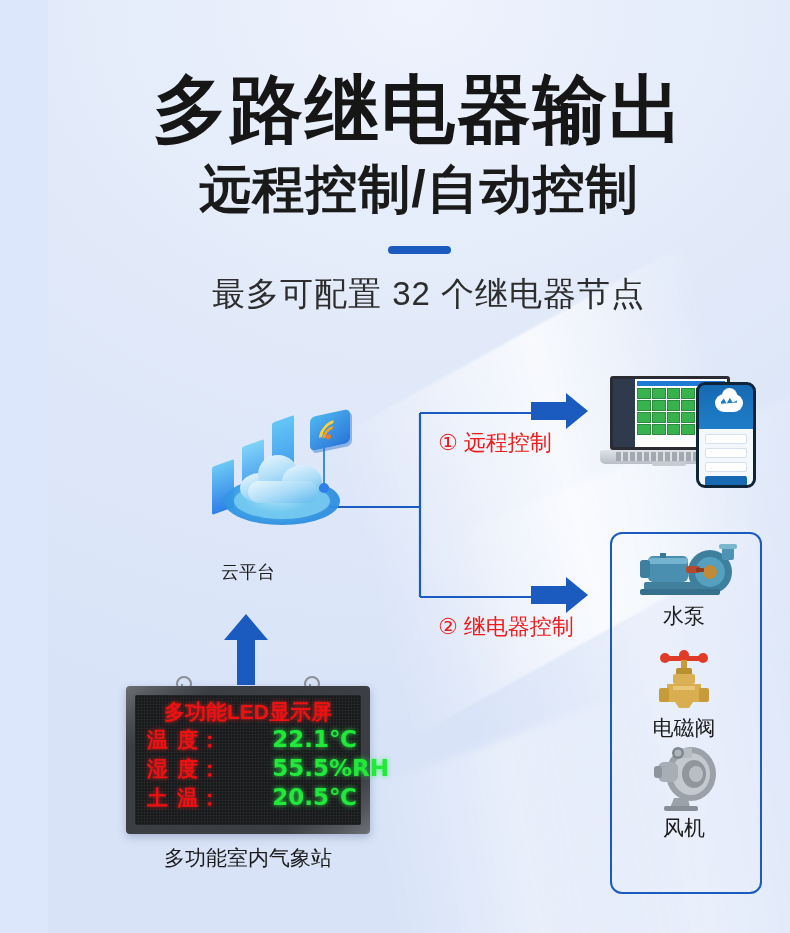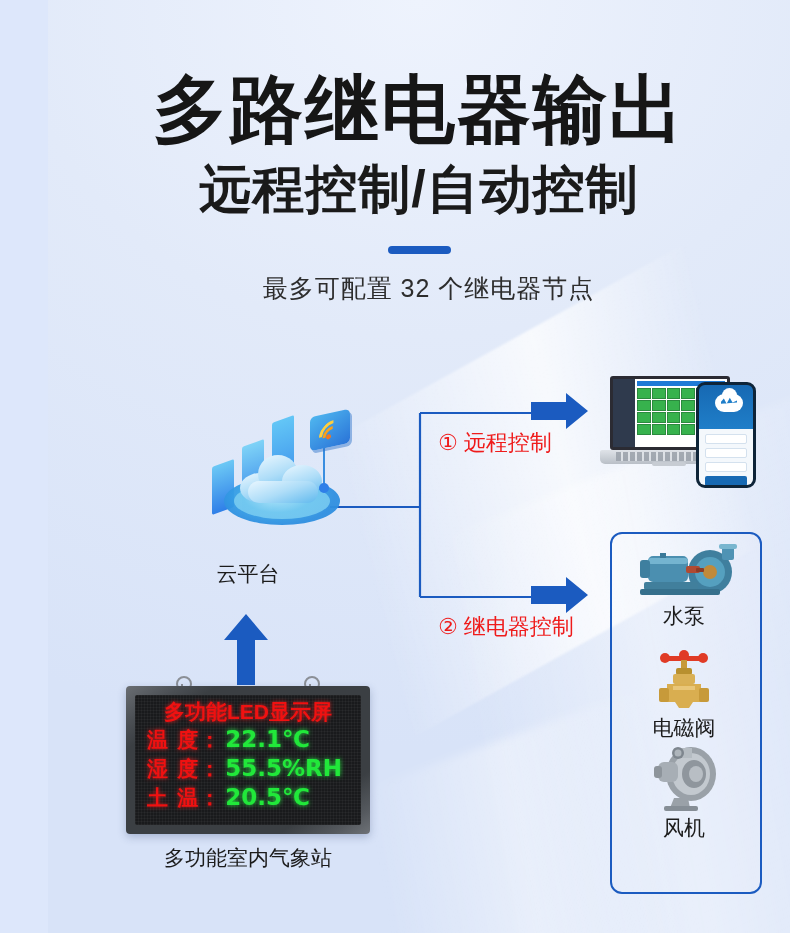--- a/index.html
+++ b/index.html
@@ -54,30 +54,30 @@
   .title2{
     margin-top:2px;
     font-size:52px;line-height:70px;font-weight:bold;color:#1a1a1a;
     letter-spacing:1px;
   }
   .rule{
     width:63px;height:8px;border-radius:4px;background:#1b5bc0;
     margin:22px auto 0 auto;
   }
   .subtitle{
-    margin-top:18px;font-size:25px;color:#2d2d2d;letter-spacing:1px;padding-left:19px;
+    margin-top:18px;font-size:33px;color:#2d2d2d;letter-spacing:1px;padding-left:19px;
   }
 
   
   .diagram{position:absolute;left:0;top:0;width:790px;height:933px;}
   svg.lines{position:absolute;left:0;top:0;width:790px;height:933px;pointer-events:none;}
 
   .nodelabel{
     position:absolute;text-align:center;color:#1c1c1c;
-    font-size:21px;font-weight:normal;white-space:nowrap;
+    font-size:18px;font-weight:normal;white-space:nowrap;
   }
   .steplabel{
     position:absolute;color:#ef1b1b;font-size:22px;white-space:nowrap;
   }
 
   
   .cloudwrap{position:absolute;left:150px;top:405px;width:160px;height:130px;}
   .bar{position:absolute;border-radius:2px;}
   .bar.b1{left:14px;top:58px;width:22px;height:48px;
     background:linear-gradient(180deg,#6cc8f5,#2f7fe8);transform:skewY(-20deg);}
@@ -150,21 +150,21 @@
     border-radius:2px;
     box-sizing:border-box;padding:4px 6px 0 6px;
   }
   .ledline{display:flex;align-items:baseline;white-space:nowrap;
     font-family:"DejaVu Sans","Liberation Sans",sans-serif;}
   .ledtitle{
     color:#ef1111;font-size:21px;font-weight:bold;letter-spacing:0px;
     text-align:center;display:block;line-height:26px;
     text-shadow:0 0 4px rgba(255,30,30,.85);
   }
-  .ledrow{line-height:28px;padding-left:6px;}
+  .ledrow{line-height:28px;padding-left:6px;gap:47px;}
   .ledkey{color:#ef1111;font-size:21px;font-weight:bold;
     text-shadow:0 0 4px rgba(255,30,30,.8);letter-spacing:1px;}
   .ledval{color:#21e83a;font-size:23px;font-weight:bold;margin-left:4px;
     text-shadow:0 0 5px rgba(40,255,70,.85);letter-spacing:0px;}
   .ledcaption{position:absolute;left:0;top:158px;width:244px;text-align:center;
     font-size:21px;color:#1c1c1c;}
 
   
   .device-photo{position:absolute;}
   .laptop{left:552px;top:376px;width:140px;height:100px;}

